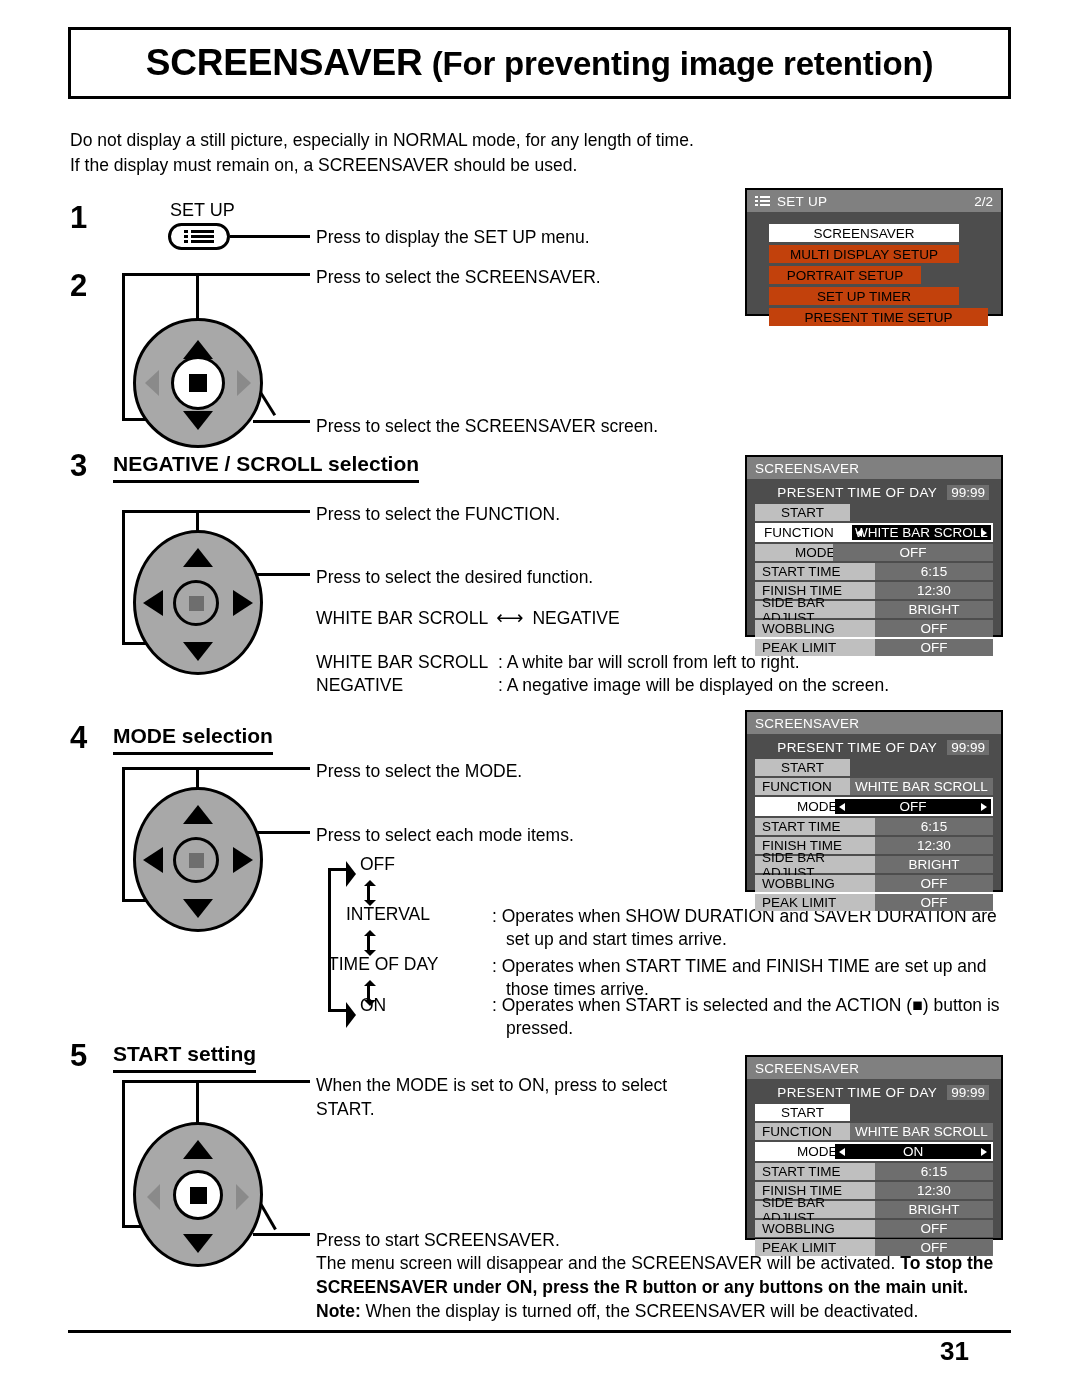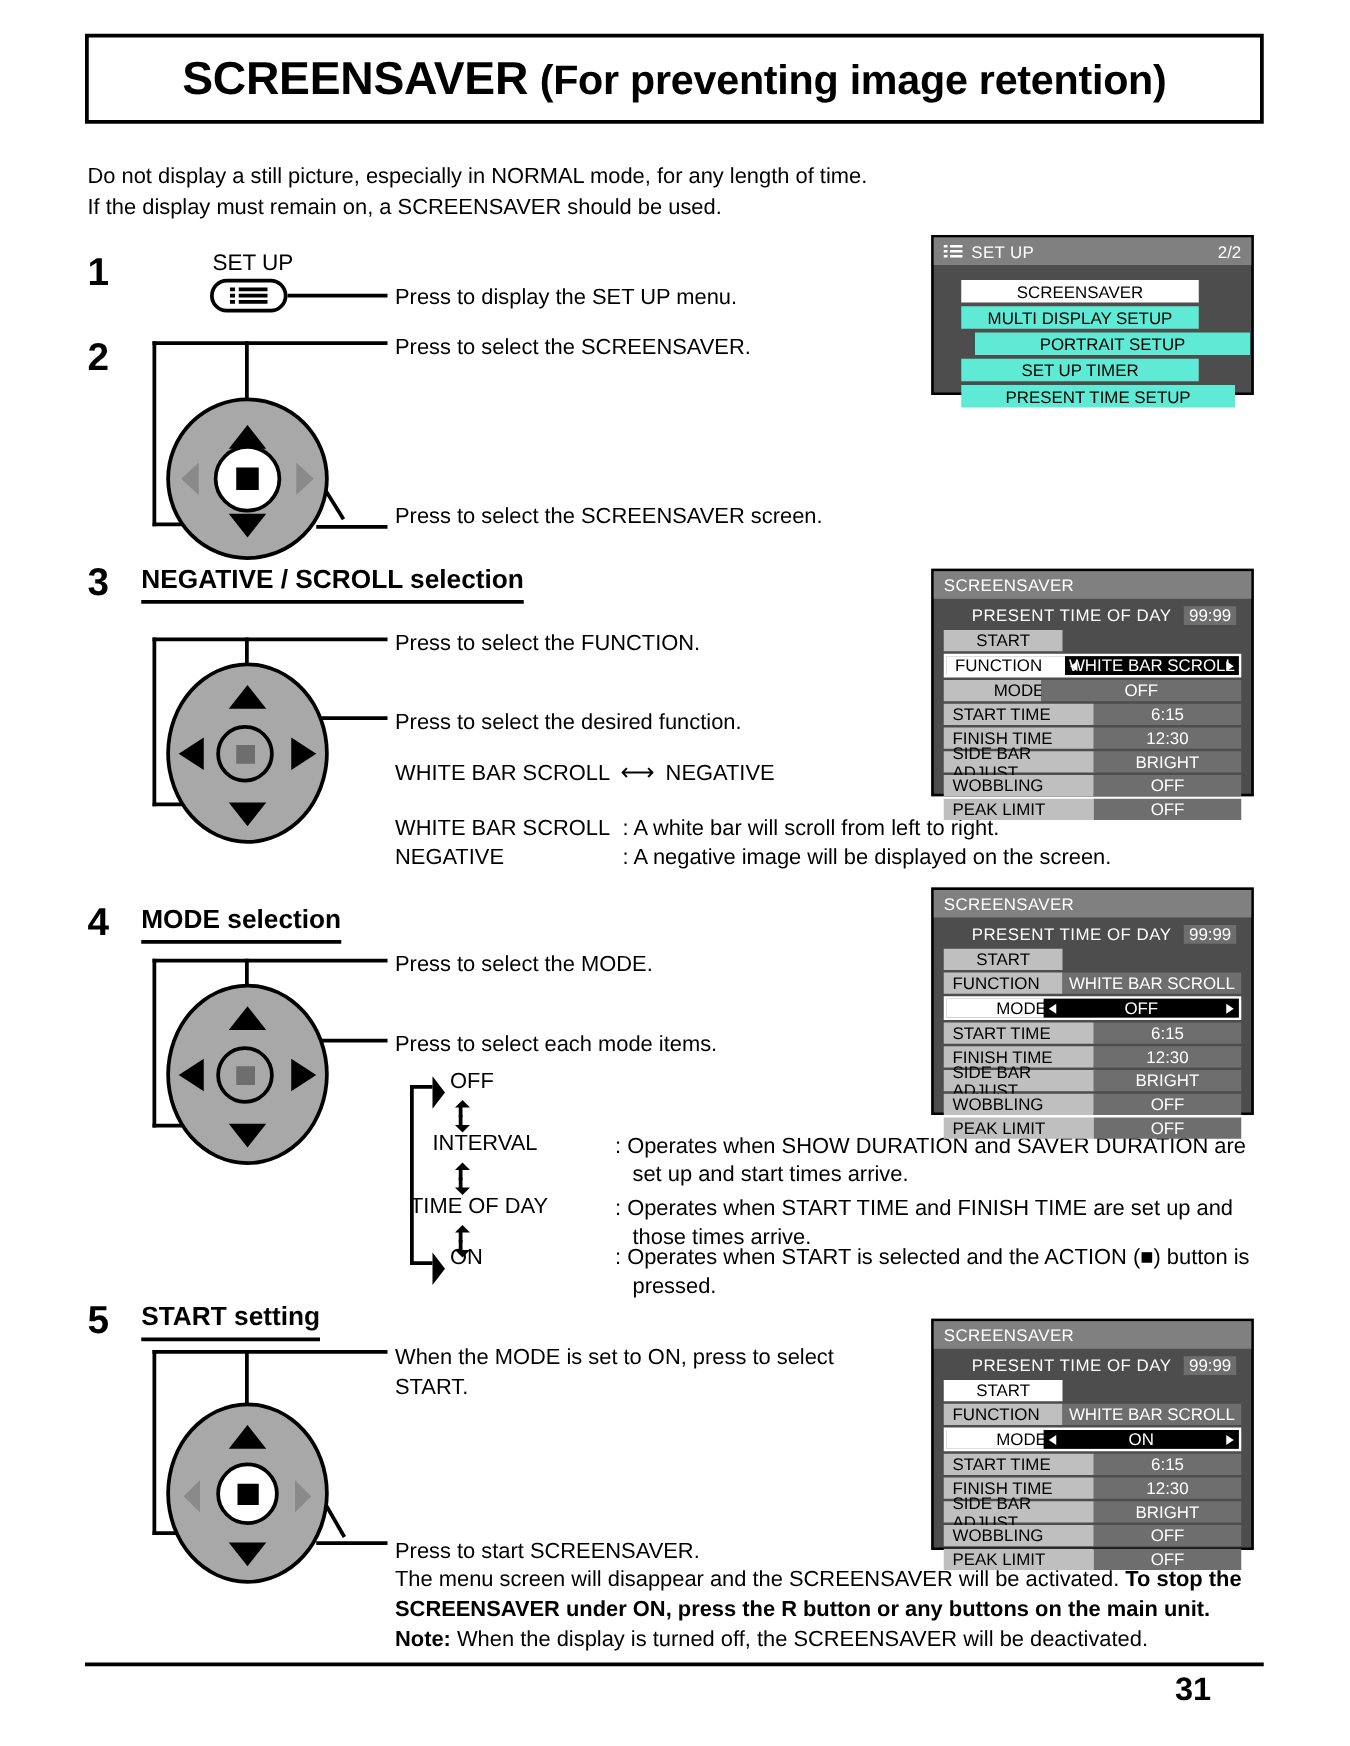--- a/index.html
+++ b/index.html
@@ -67,21 +67,21 @@
   .osd .menuicon{width:15px;height:11px;position:relative;margin-right:7px;}
   .osd .menuicon i{position:absolute;background:#fff;display:block;}
   .osd .menuicon .d{width:3px;height:2px;left:0;}
   .osd .menuicon .b{height:2px;left:5px;right:0;}
   .osd .menuicon .r1{top:0;} .osd .menuicon .r2{top:4px;} .osd .menuicon .r3{top:8px;}
 
   .osd .body{padding:6px 10px 8px 10px;}
   .mrow{height:18px;margin-bottom:3px;display:flex;align-items:center;
         justify-content:center;font-size:13.5px;box-sizing:border-box;}
   .mrow.sel{background:#fff;color:#000;}
-  .mrow.nrm{background:#5eead4;color:#000;}
+  .mrow.nrm{background:#c2410c;color:#000;}
 
   
   .ss .present{display:flex;align-items:center;justify-content:flex-end;
                height:19px;padding-right:4px;font-size:13.5px;}
   .ss .present .lbl{letter-spacing:.4px;}
   .ss .present .val{background:#6e6e6e;margin-left:10px;padding:0 4px;}
   .ss .rows{margin-top:2px;}
   .srow{display:flex;height:17px;margin-bottom:2px;font-size:13.5px;align-items:stretch;}
   .srow .k{background:#bfbfbf;color:#000;display:flex;align-items:center;
            padding-left:7px;box-sizing:border-box;}
@@ -141,21 +141,21 @@
       <i class="b r2"></i>
     <i class="d r3"></i>
       <i class="b r3"></i>
   </span>
 </div>
 <div class="abs lead h" style="left:230px;top:235px;width:80px;"></div>
 <div class="abs txt" style="left:316px;top:225px;">Press to display the SET UP menu.</div>
 
 <div class="abs step-num" style="left:70px;top:270px;">2</div>
 <div class="abs txt" style="left:316px;top:265px;">Press to select the SCREENSAVER.</div>
-<div class="abs txt" style="left:316px;top:400px;text-align:right;">Press to select the SCREENSAVER screen.</div>
+<div class="abs txt" style="left:316px;top:414px;text-align:right;">Press to select the SCREENSAVER screen.</div>
 
 <div class="abs lead h" style="left:122px;top:273px;width:188px;"></div>
 <div class="abs lead v" style="left:122px;top:273px;height:148px;"></div>
 <div class="abs lead h" style="left:122px;top:418px;width:82px;"></div>
 <div class="abs lead v" style="left:196px;top:273px;height:60px;"></div>
 <div class="abs lead h" style="left:253px;top:420px;width:57px;"></div>
 <div class="abs lead v" style="left:250px;top:378px;height:44px;transform:rotate(-32deg);transform-origin:top center;"></div>
 
 <div class="dpad" style="left:133px;top:318px;width:130px;height:130px;">
   <div class="disc"></div>
@@ -177,21 +177,21 @@
         <i class="b r2"></i>
       <i class="d r3"></i>
         <i class="b r3"></i>
     </span>
     <span class="t">SET UP</span>
     <span class="pg">2/2</span>
   </div>
   <div class="body" style="padding-top:12px;">
     <div class="mrow sel" style="width:190px;margin-left:12px;">SCREENSAVER</div>
     <div class="mrow nrm" style="width:190px;margin-left:12px;">MULTI DISPLAY SETUP</div>
-    <div class="mrow nrm" style="width:220px;margin-left:23px;">PORTRAIT SETUP</div>
+    <div class="mrow nrm" style="width:152px;margin-left:12px;">PORTRAIT SETUP</div>
     <div class="mrow nrm" style="width:190px;margin-left:12px;">SET UP TIMER</div>
     <div class="mrow nrm" style="width:219px;margin-left:12px;">PRESENT TIME SETUP</div>
   </div>
 </div>
 
 <div class="abs step-num" style="left:70px;top:450px;">3</div>
 <div class="abs" style="left:113px;top:452px;">
   <span class="step-head">NEGATIVE / SCROLL selection</span>
 </div>
 

